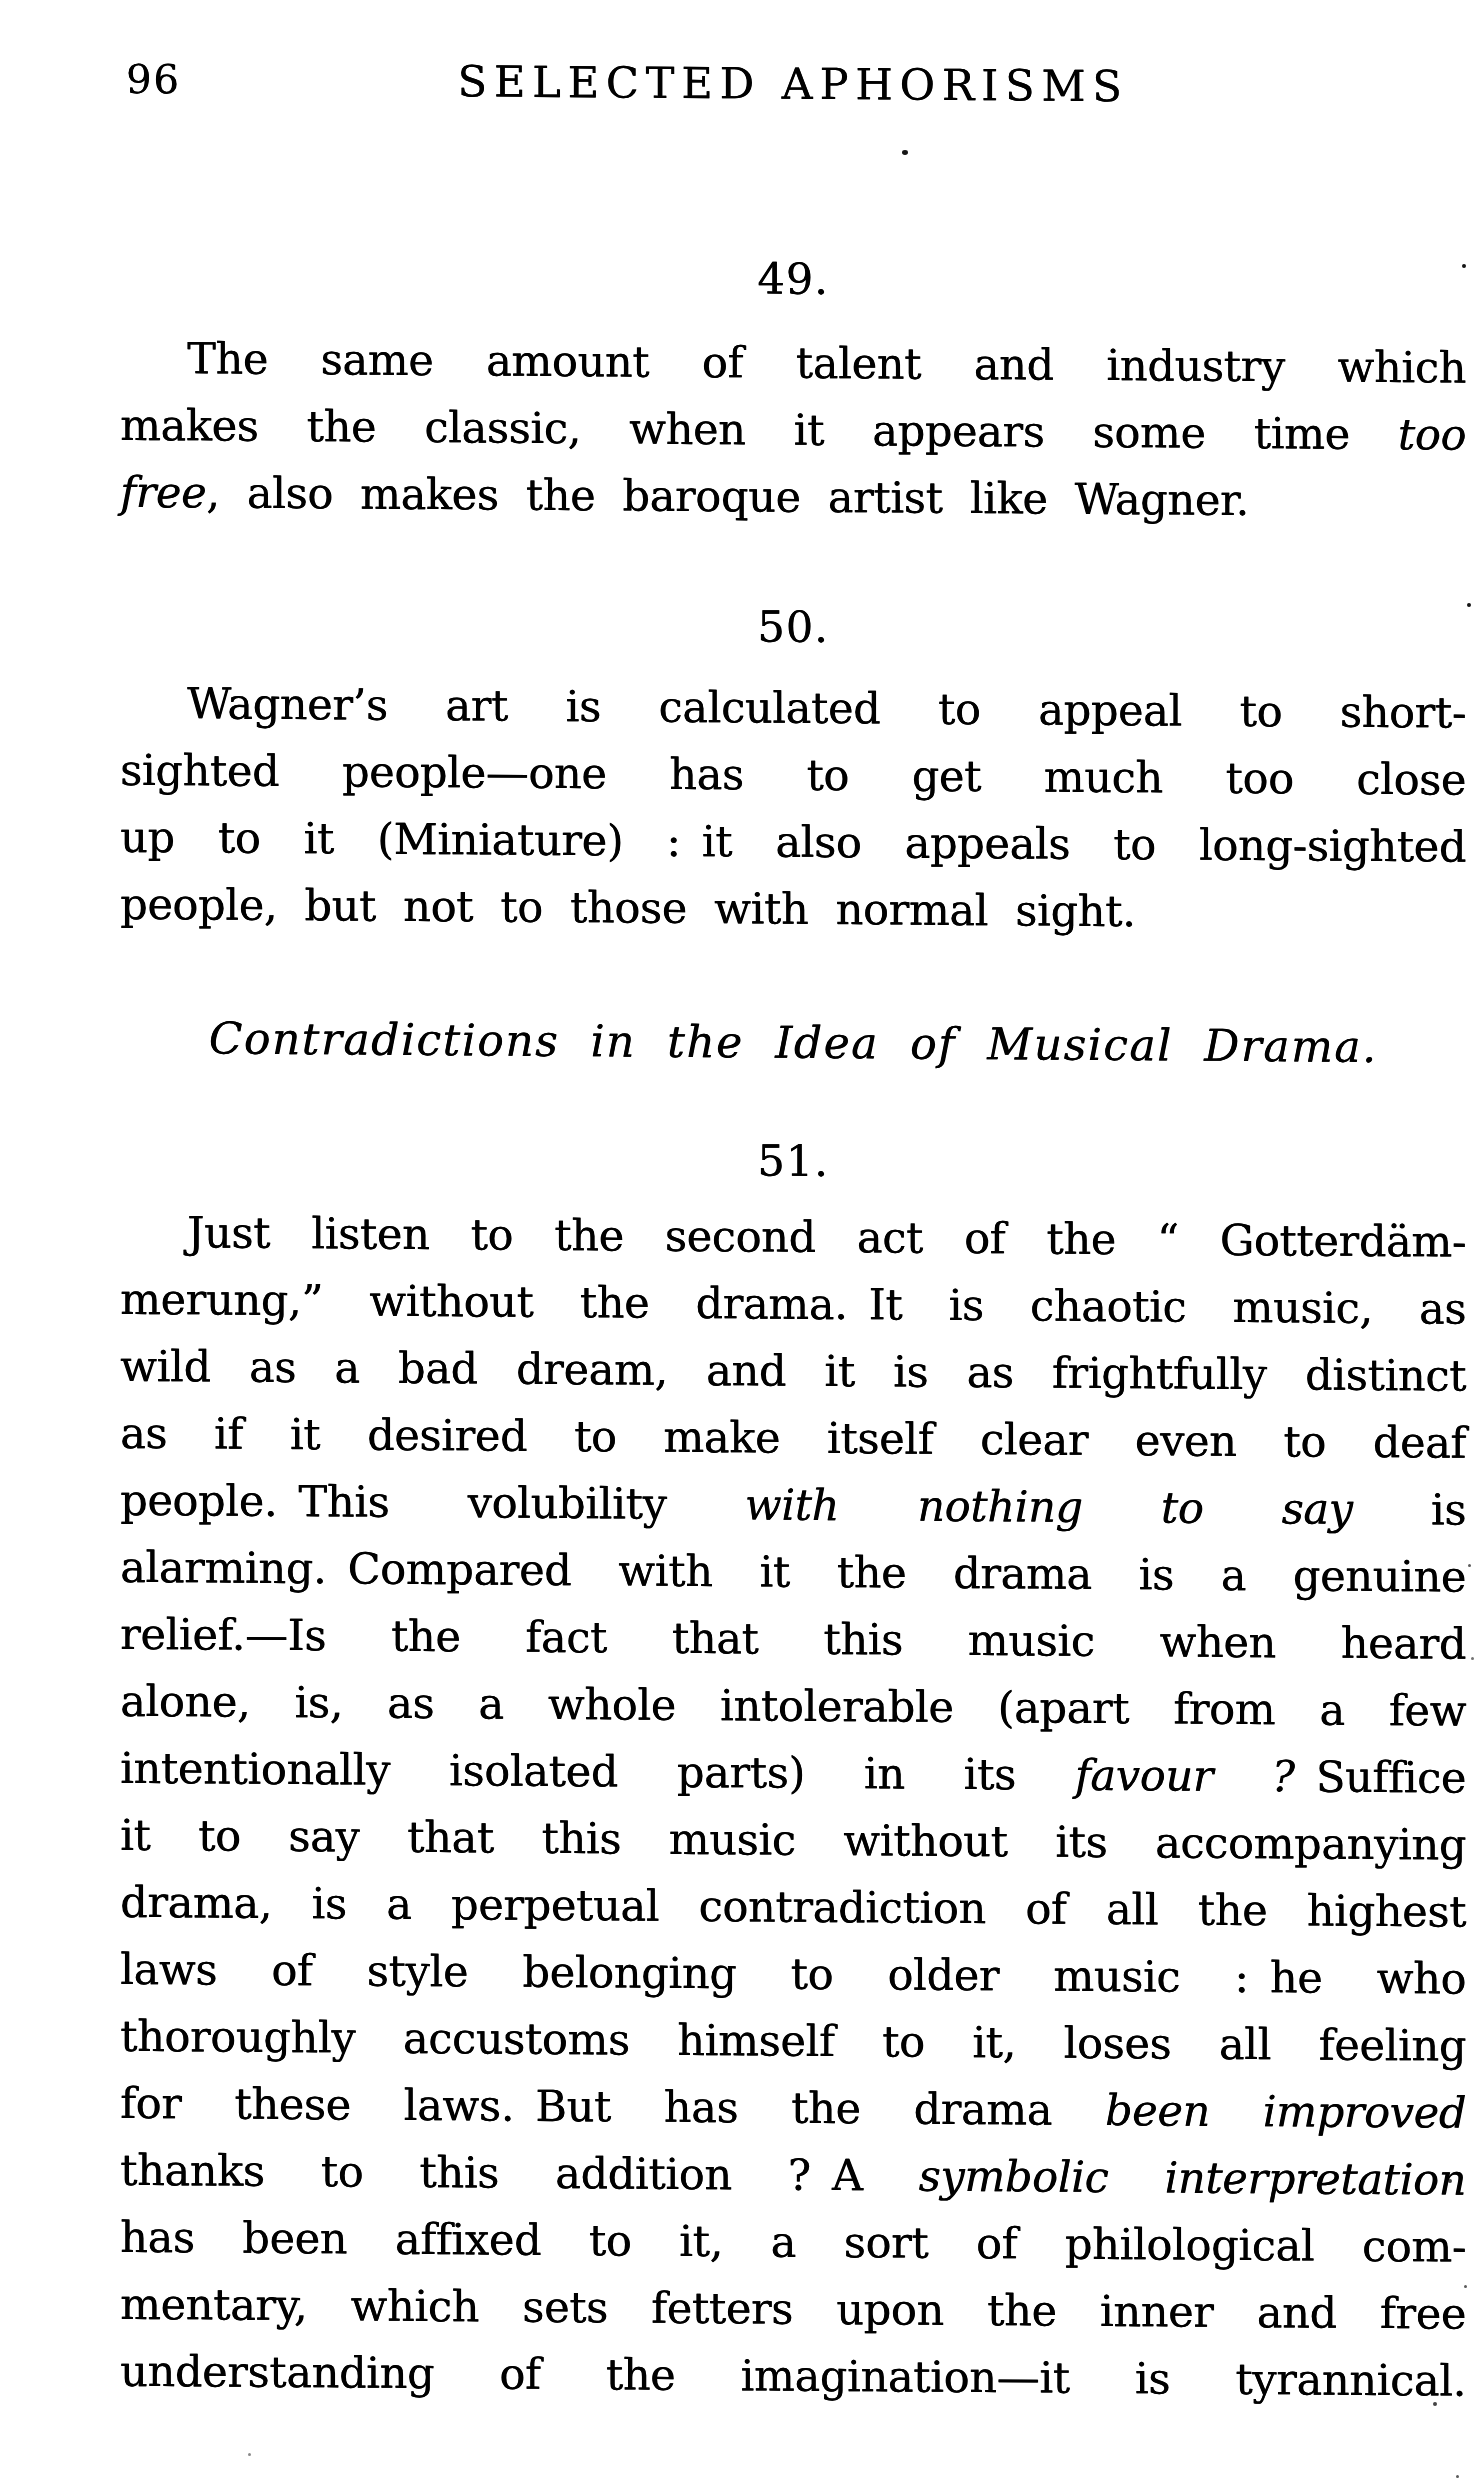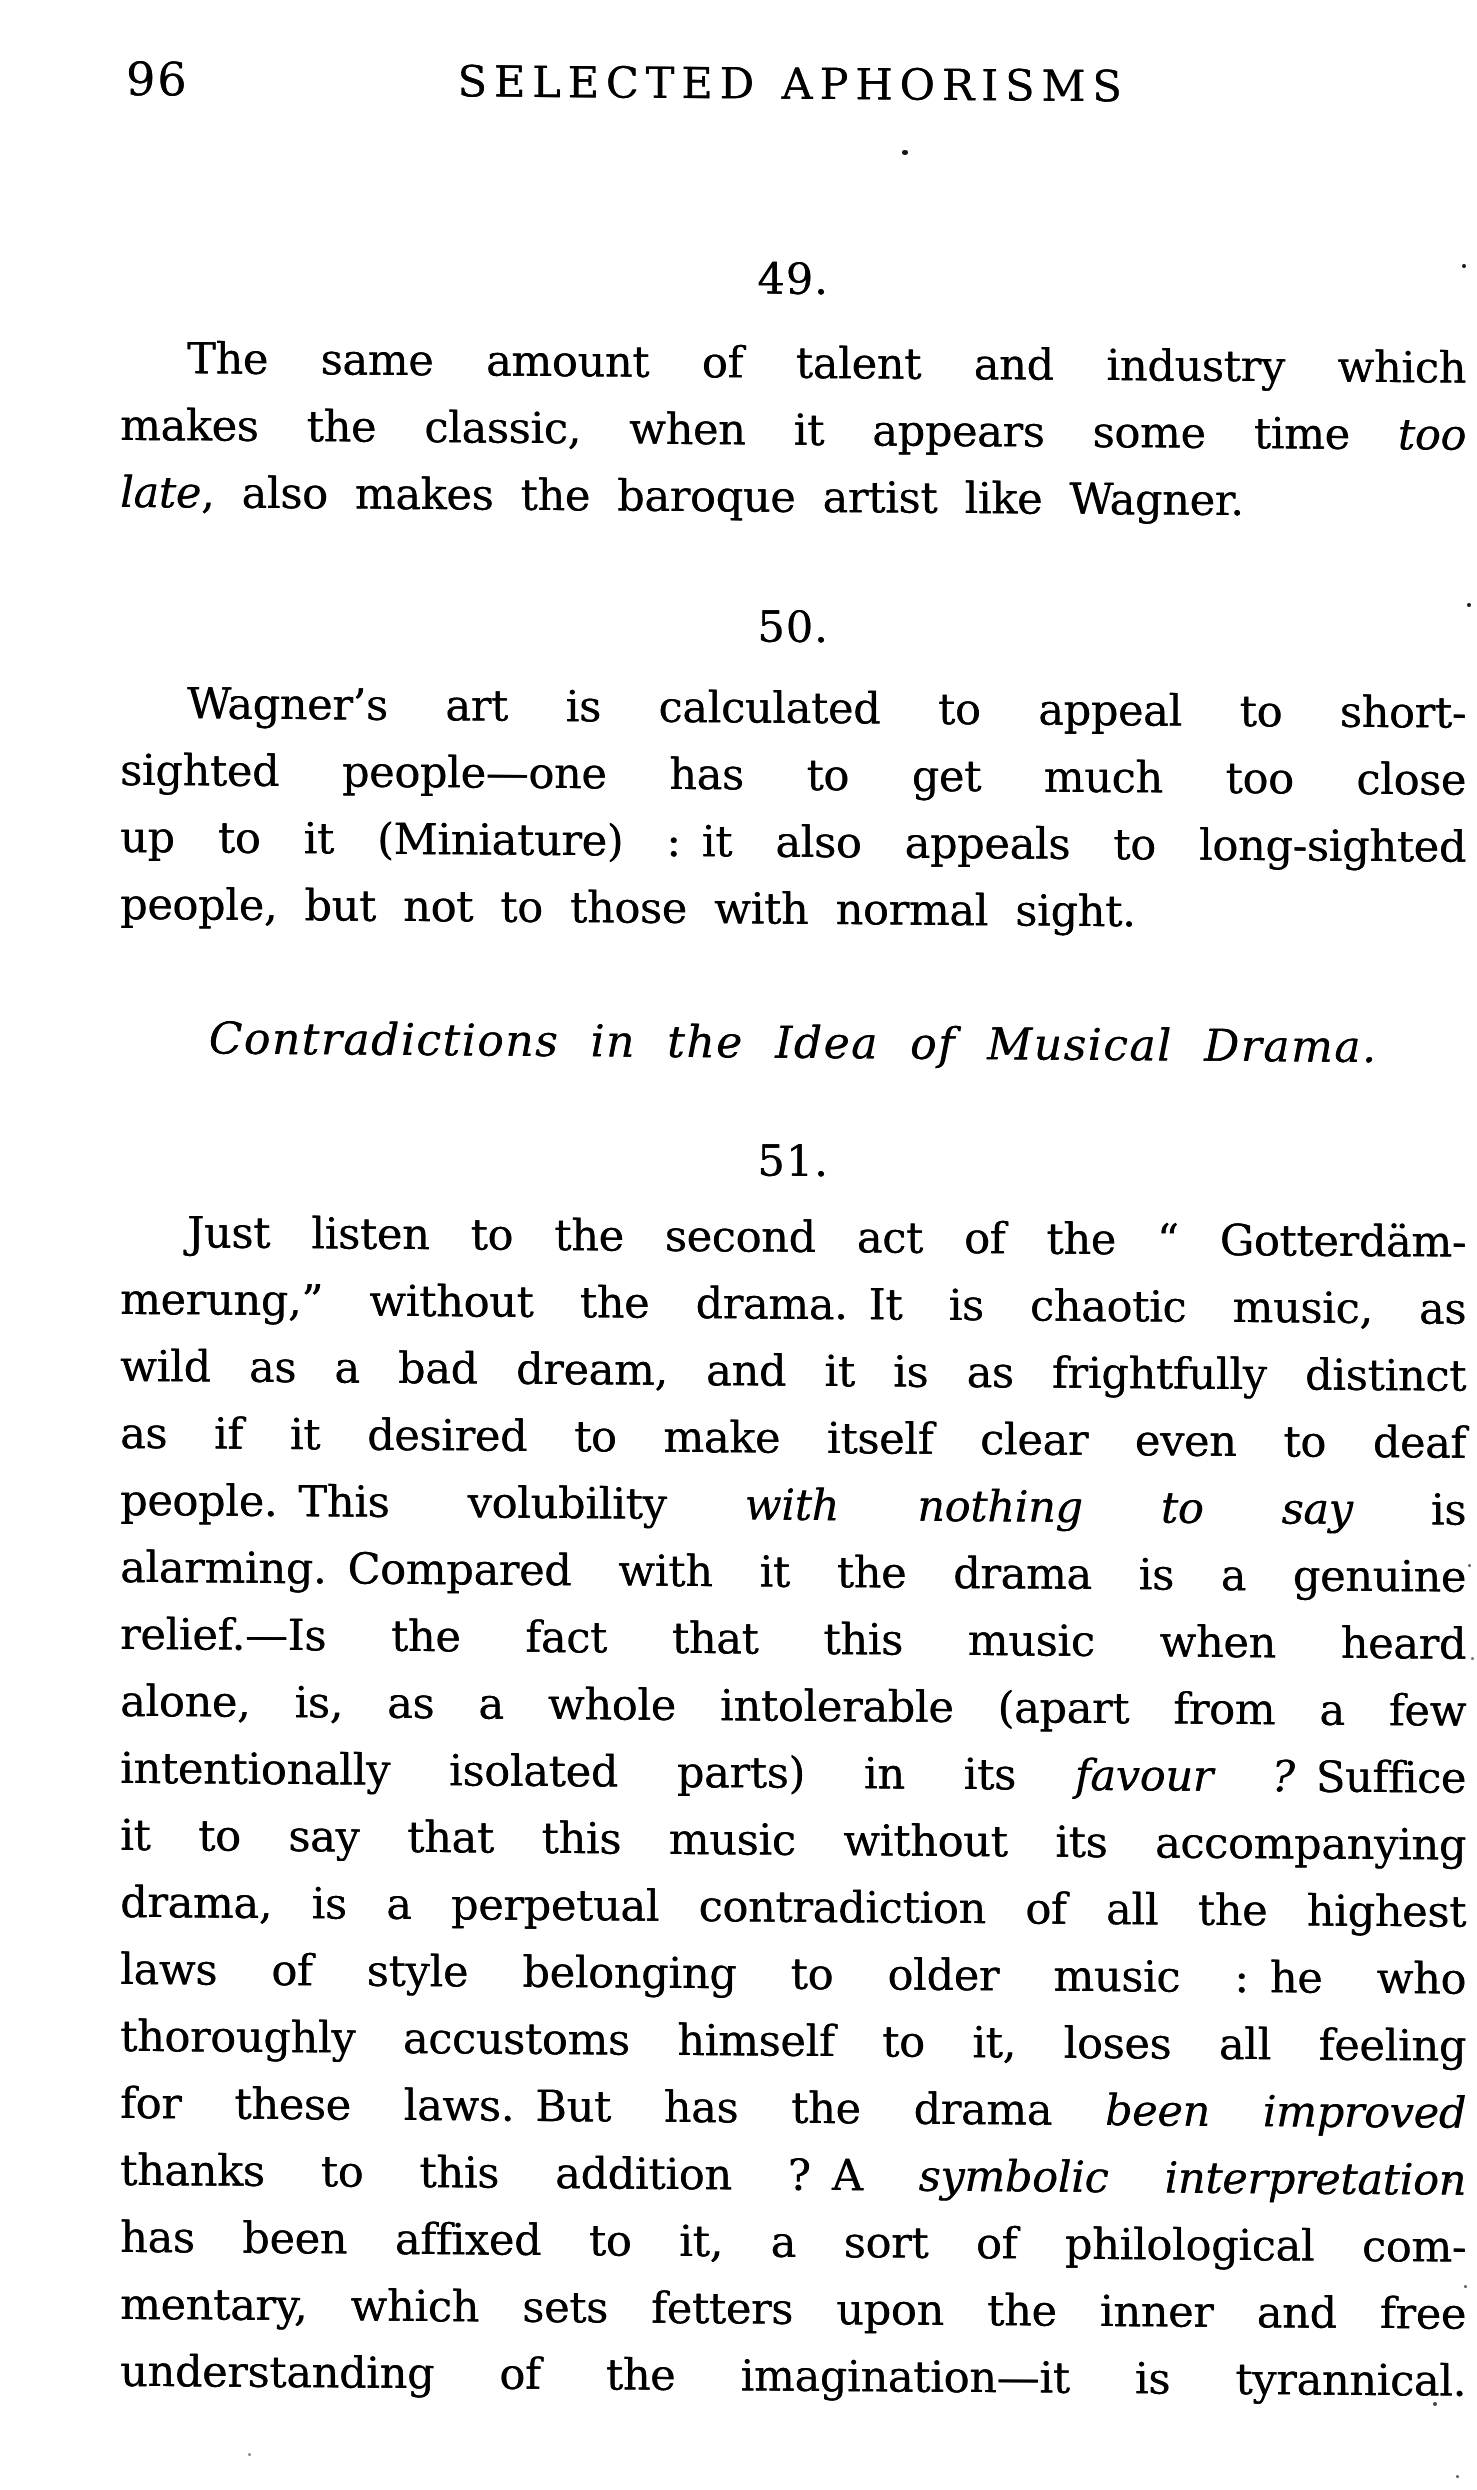--- a/index.html
+++ b/index.html
@@ -8,21 +8,21 @@
     background:#ffffff; overflow:hidden; color:#000;
     font-family:"DejaVu Serif", serif;
     text-rendering:optimizeLegibility;
   }
   .scan { position:absolute; left:0; top:0; width:1478px; height:2490px;
           transform:skewY(0.42deg); transform-origin:0 0; }
   .content { position:absolute; left:120px; top:0; width:1346px; }
   .ink { text-shadow:0.4px 0 0 currentColor; }
 
   .running-head { position:relative; margin-top:51px; height:55px; }
-  .page-number { position:absolute; left:5.9px; top:0; font-size:46px; line-height:55px; letter-spacing:2px; }
+  .page-number { position:absolute; left:5.9px; top:0; font-size:40px; line-height:55px; letter-spacing:2px; }
   .running-title { display:block; text-align:center; font-size:43px; line-height:55px; letter-spacing:6.9px; }
 
   .aph-num { text-align:center; font-size:43px; line-height:54px; height:54px; letter-spacing:1px; }
 
   .para { width:1346px; }
   .line {
     font-size:43px; line-height:67px; height:67px;
     letter-spacing:-0.3px; word-spacing:2px;
     text-align:justify; text-align-last:justify;
     white-space:nowrap; overflow:visible;
@@ -48,21 +48,21 @@
       <div class="running-head">
         <span class="page-number">96</span>
         <span class="running-title">SELECTED APHORISMS</span>
       </div>
 
       <div id="blocks">
           <div class="aph-num" style="margin-top: 140px;">49.</div>
           <div class="para" style="margin-top: 23.6px;">
             <div class="line indent"><span>The same amount of talent and industry which</span></div>
             <div class="line"><span>makes the classic, when it appears some time </span><i>too</i></div>
-            <div class="line end"><i>late</i><span>, also makes the baroque artist like Wagner.</span></div>
+            <div class="line end"><i>free</i><span>, also makes the baroque artist like Wagner.</span></div>
           </div>
           <div class="aph-num" style="margin-top: 69px;">50.</div>
           <div class="para" style="margin-top: 21.7px;">
             <div class="line indent"><span>Wagner’s art is calculated to appeal to short-</span></div>
             <div class="line"><span>sighted people—one has to get much too close</span></div>
             <div class="line"><span>up to it (Miniature) : it also appeals to long-sighted</span></div>
             <div class="line end"><span>people, but not to those with normal sight.</span></div>
           </div>
           <div class="heading" style="margin-top: 71px;">Contradictions in the Idea of Musical Drama.</div>
           <div class="aph-num" style="margin-top: 63px;">51.</div>

